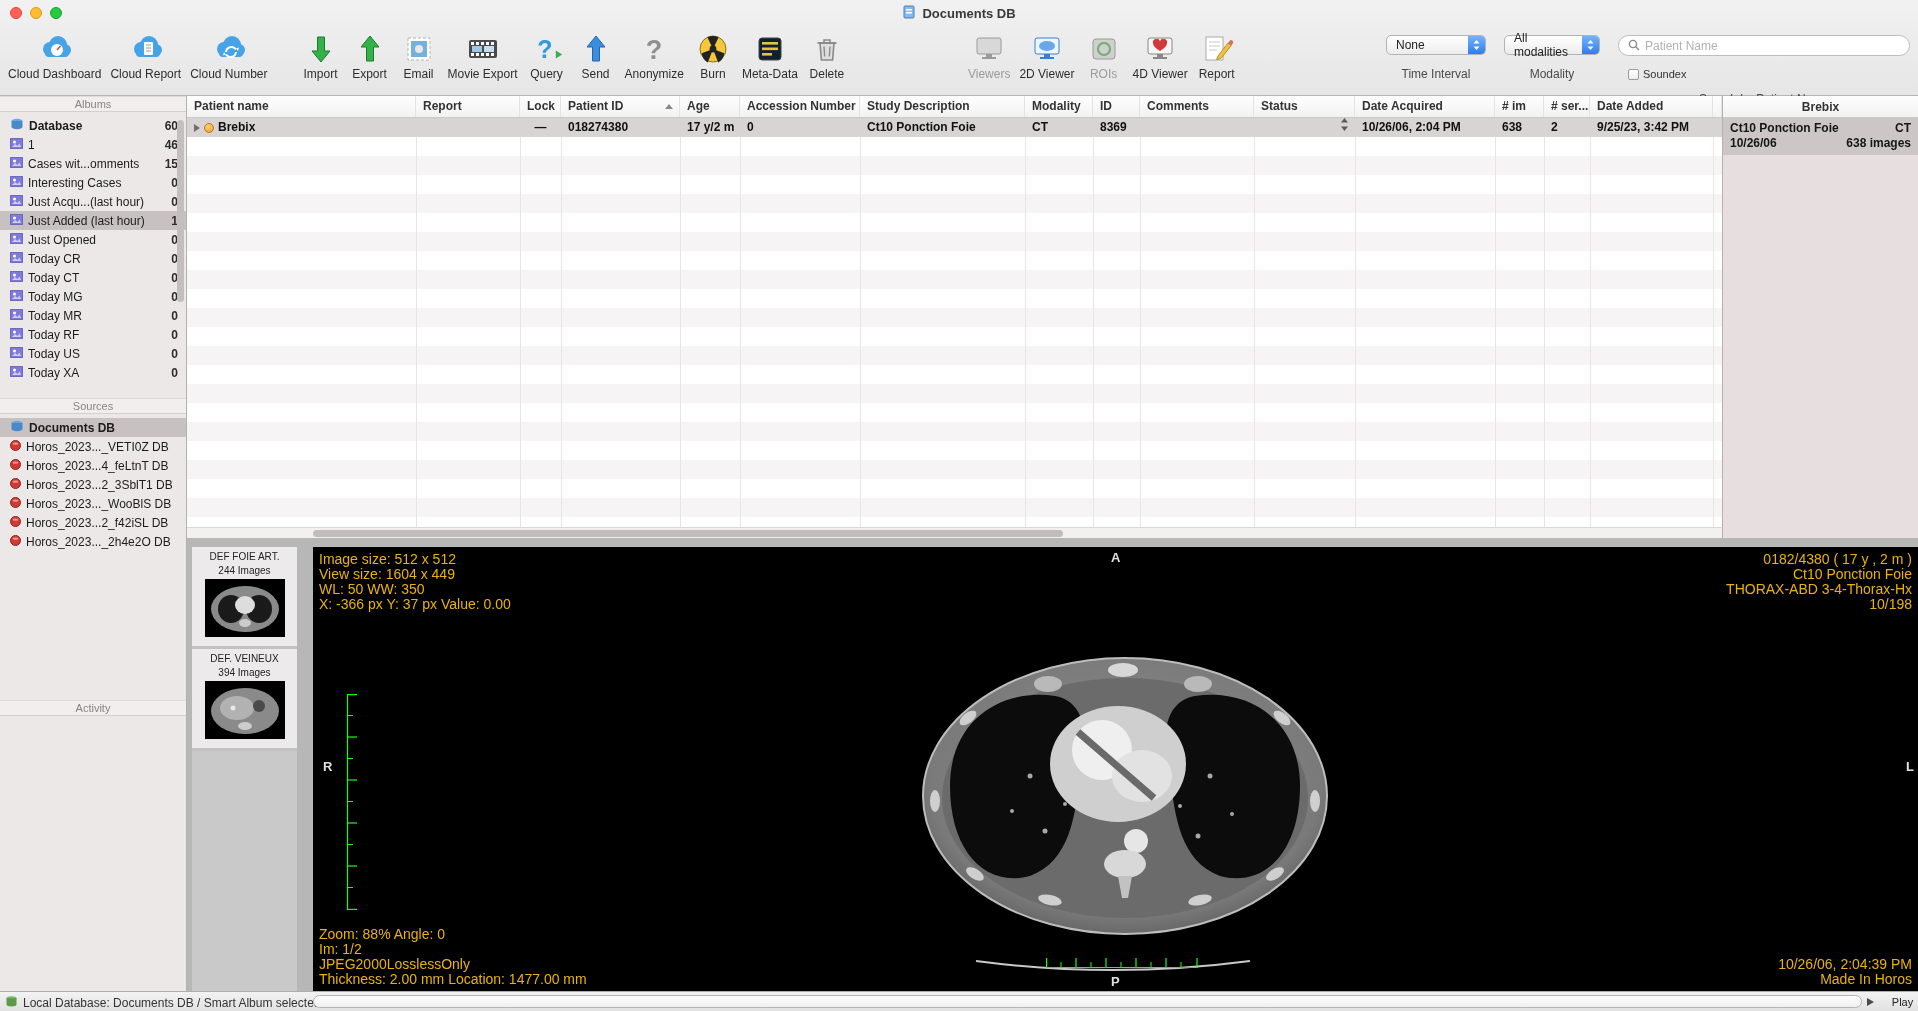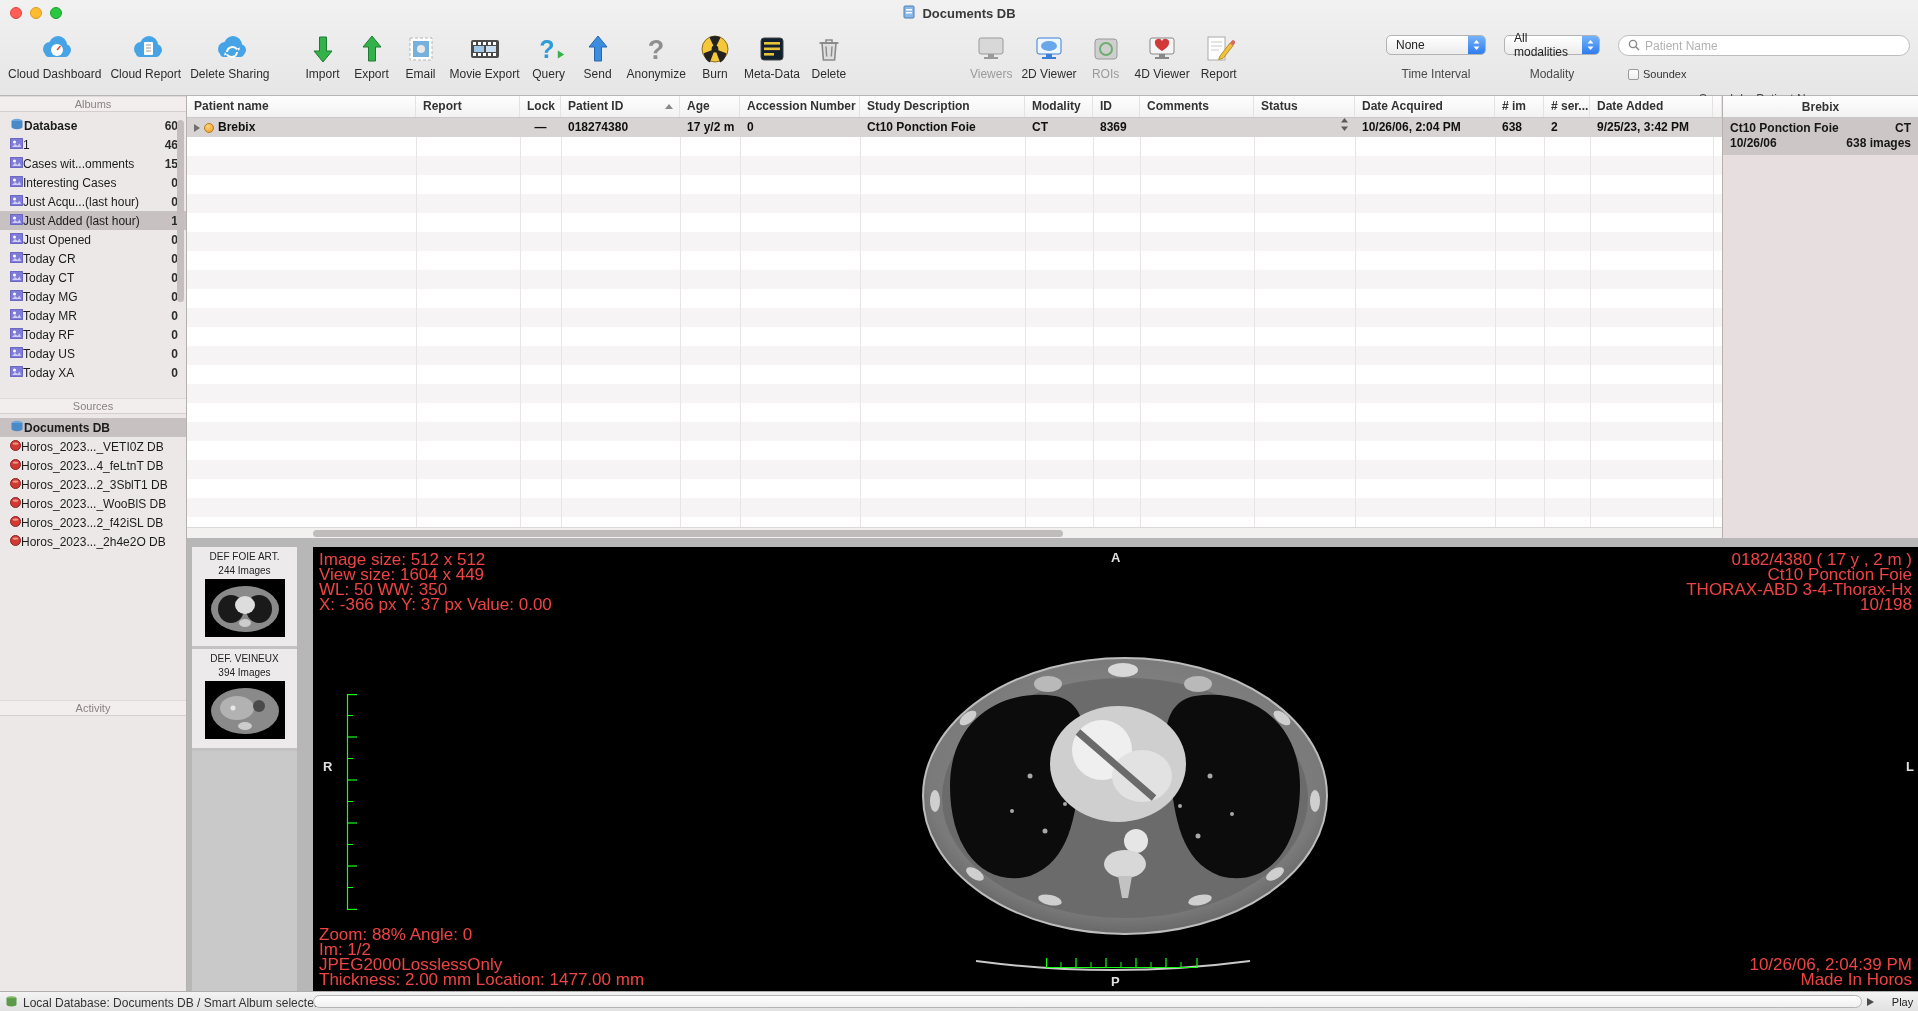--- a/index.html
+++ b/index.html
@@ -30,21 +30,21 @@
 .search{width:292px;height:21px;border:1px solid #bdbdbd;border-radius:11px;background:#fff;display:flex;align-items:center;gap:5px;padding:0 9px;}
 .search input{border:none;outline:none;font-size:12px;color:#333;width:100%;background:transparent;font-family:inherit;}
 .search input::placeholder{color:#b2b2b2;}
 .soundex-row{display:flex;align-items:center;gap:4px;align-self:flex-start;margin-left:10px;font-size:11px;color:#333;}
 .cb{width:11px;height:11px;border:1px solid #9a9a9a;border-radius:2px;background:linear-gradient(#fff,#eee);}
 
 
 .sidebar{position:absolute;left:0;top:96px;width:187px;height:895px;background:#ece8e8;border-right:1px solid #b6b0b0;}
 .sb-header{height:16px;background:#f2eeee;border-top:1px solid #e0dada;border-bottom:1px solid #d4cece;font-size:11px;font-weight:normal;color:#8a8383;display:flex;align-items:center;justify-content:center;}
 .sb-rows{padding-top:4px;}
-.sb-row{height:19px;display:flex;align-items:center;padding:0 8px 0 10px;font-size:12px;color:#1c1c1c;white-space:nowrap;}
+.sb-row{height:19px;display:flex;align-items:center;gap:5px;padding:0 8px 0 10px;font-size:12px;color:#1c1c1c;white-space:nowrap;}
 .sb-row.sel{background:#c8c1c1;}
 .sb-label{flex:1;overflow:hidden;text-overflow:ellipsis;}
 .sb-label.b{font-weight:bold;}
 .sb-count{font-weight:bold;color:#2c2c2c;}
 .sb-scrollthumb{position:absolute;right:2px;top:24px;width:7px;height:182px;background:#c4bebe;border-radius:4px;}
 .mt-sources{margin-top:16px;}
 .mt-activity{margin-top:149px;}
 
 
 .table-area{position:absolute;left:187px;top:96px;width:1535px;height:442px;background:#fff;}
@@ -69,21 +69,21 @@
 .details-header{height:22px;background:linear-gradient(#fefefe,#f2f2f2);border-bottom:1px solid #c9c9c9;display:flex;align-items:center;justify-content:center;font-size:12px;font-weight:bold;color:#333;}
 .study-block{background:#cdc6c6;padding:3px 7px 4px 7px;}
 .study-line{display:flex;justify-content:space-between;font-size:12px;font-weight:bold;color:#161616;line-height:15px;}
 
 
 .bottom-pane{position:absolute;left:187px;top:538px;width:1731px;height:453px;background:#b7b7b7;}
 .thumb-strip{position:absolute;left:5px;top:9px;width:105px;bottom:0;background:#c9c9c9;}
 .thumb-cell{background:#eceaea;border-bottom:3px solid #c2c2c2;padding:4px 0 5px 0;display:flex;flex-direction:column;align-items:center;gap:2px;}
 .thumb-name,.thumb-count{font-size:10px;color:#222;line-height:12px;}
 .viewer{position:absolute;left:126px;top:9px;right:0;bottom:0;background:#000;overflow:hidden;}
-.ov{position:absolute;color:#ef4444;font-size:17px;line-height:15px;text-shadow:0 0 2px #000;}
+.ov{position:absolute;color:#eab308;font-size:14px;line-height:15px;text-shadow:0 0 2px #000;}
 .ov.right{text-align:right;}
 .marker{position:absolute;color:#e0e0e0;font-size:13px;font-weight:bold;text-shadow:0 0 2px #000;}
 
 
 .statusbar{position:absolute;left:0;top:991px;width:1918px;height:20px;background:linear-gradient(#f3f3f3,#e1e1e1);border-top:1px solid #aeaeae;}
 .status-left{position:absolute;left:5px;top:3px;display:flex;gap:5px;align-items:center;font-size:12px;color:#333;}
 .img-slider{position:absolute;left:313px;top:3px;width:1549px;height:13px;background:linear-gradient(#ffffff,#f0f0f0);border:1px solid #b5b5b5;border-radius:7px;}
 .play-btn{position:absolute;right:3px;top:3px;width:50px;height:14px;font-size:11px;color:#222;display:flex;align-items:center;justify-content:center;gap:18px;}
 </style>
 </head>
@@ -149,21 +149,21 @@
                 <circle cx="23" cy="12" r="9"></circle>
                 <circle cx="30" cy="17" r="6"></circle>
                 <rect x="10" y="15" width="24" height="9" rx="4"></rect>
               </g>
               <path d="M17 19a5.5 5.5 0 0 1 10-2.6" fill="none" stroke="#fff" stroke-width="2"></path>
               <path d="M27 14a5.5 5.5 0 0 1-10 2.6" fill="none" stroke="#fff" stroke-width="2" transform="translate(0,5)"></path>
               <path d="M27 15.5l3-1-1 3.4Z" fill="#fff"></path>
               <path d="M17 21.5l-3 1 1-3.4Z" fill="#fff"></path>
             </svg>
           </span>
-        <span class="tb-label">Delete Sharing</span>
+        <span class="tb-label">Cloud Number</span>
       </div>
 
       <div class="tb-item gap-import">
         <span class="tb-ico">
             <svg width="40" height="32">
               <path d="M20 29 11 18h5.5V4h7v14H29Z" fill="#34b24a" stroke="#1e7a31"></path>
             </svg>
           </span>
         <span class="tb-label">Import</span>
       </div>

